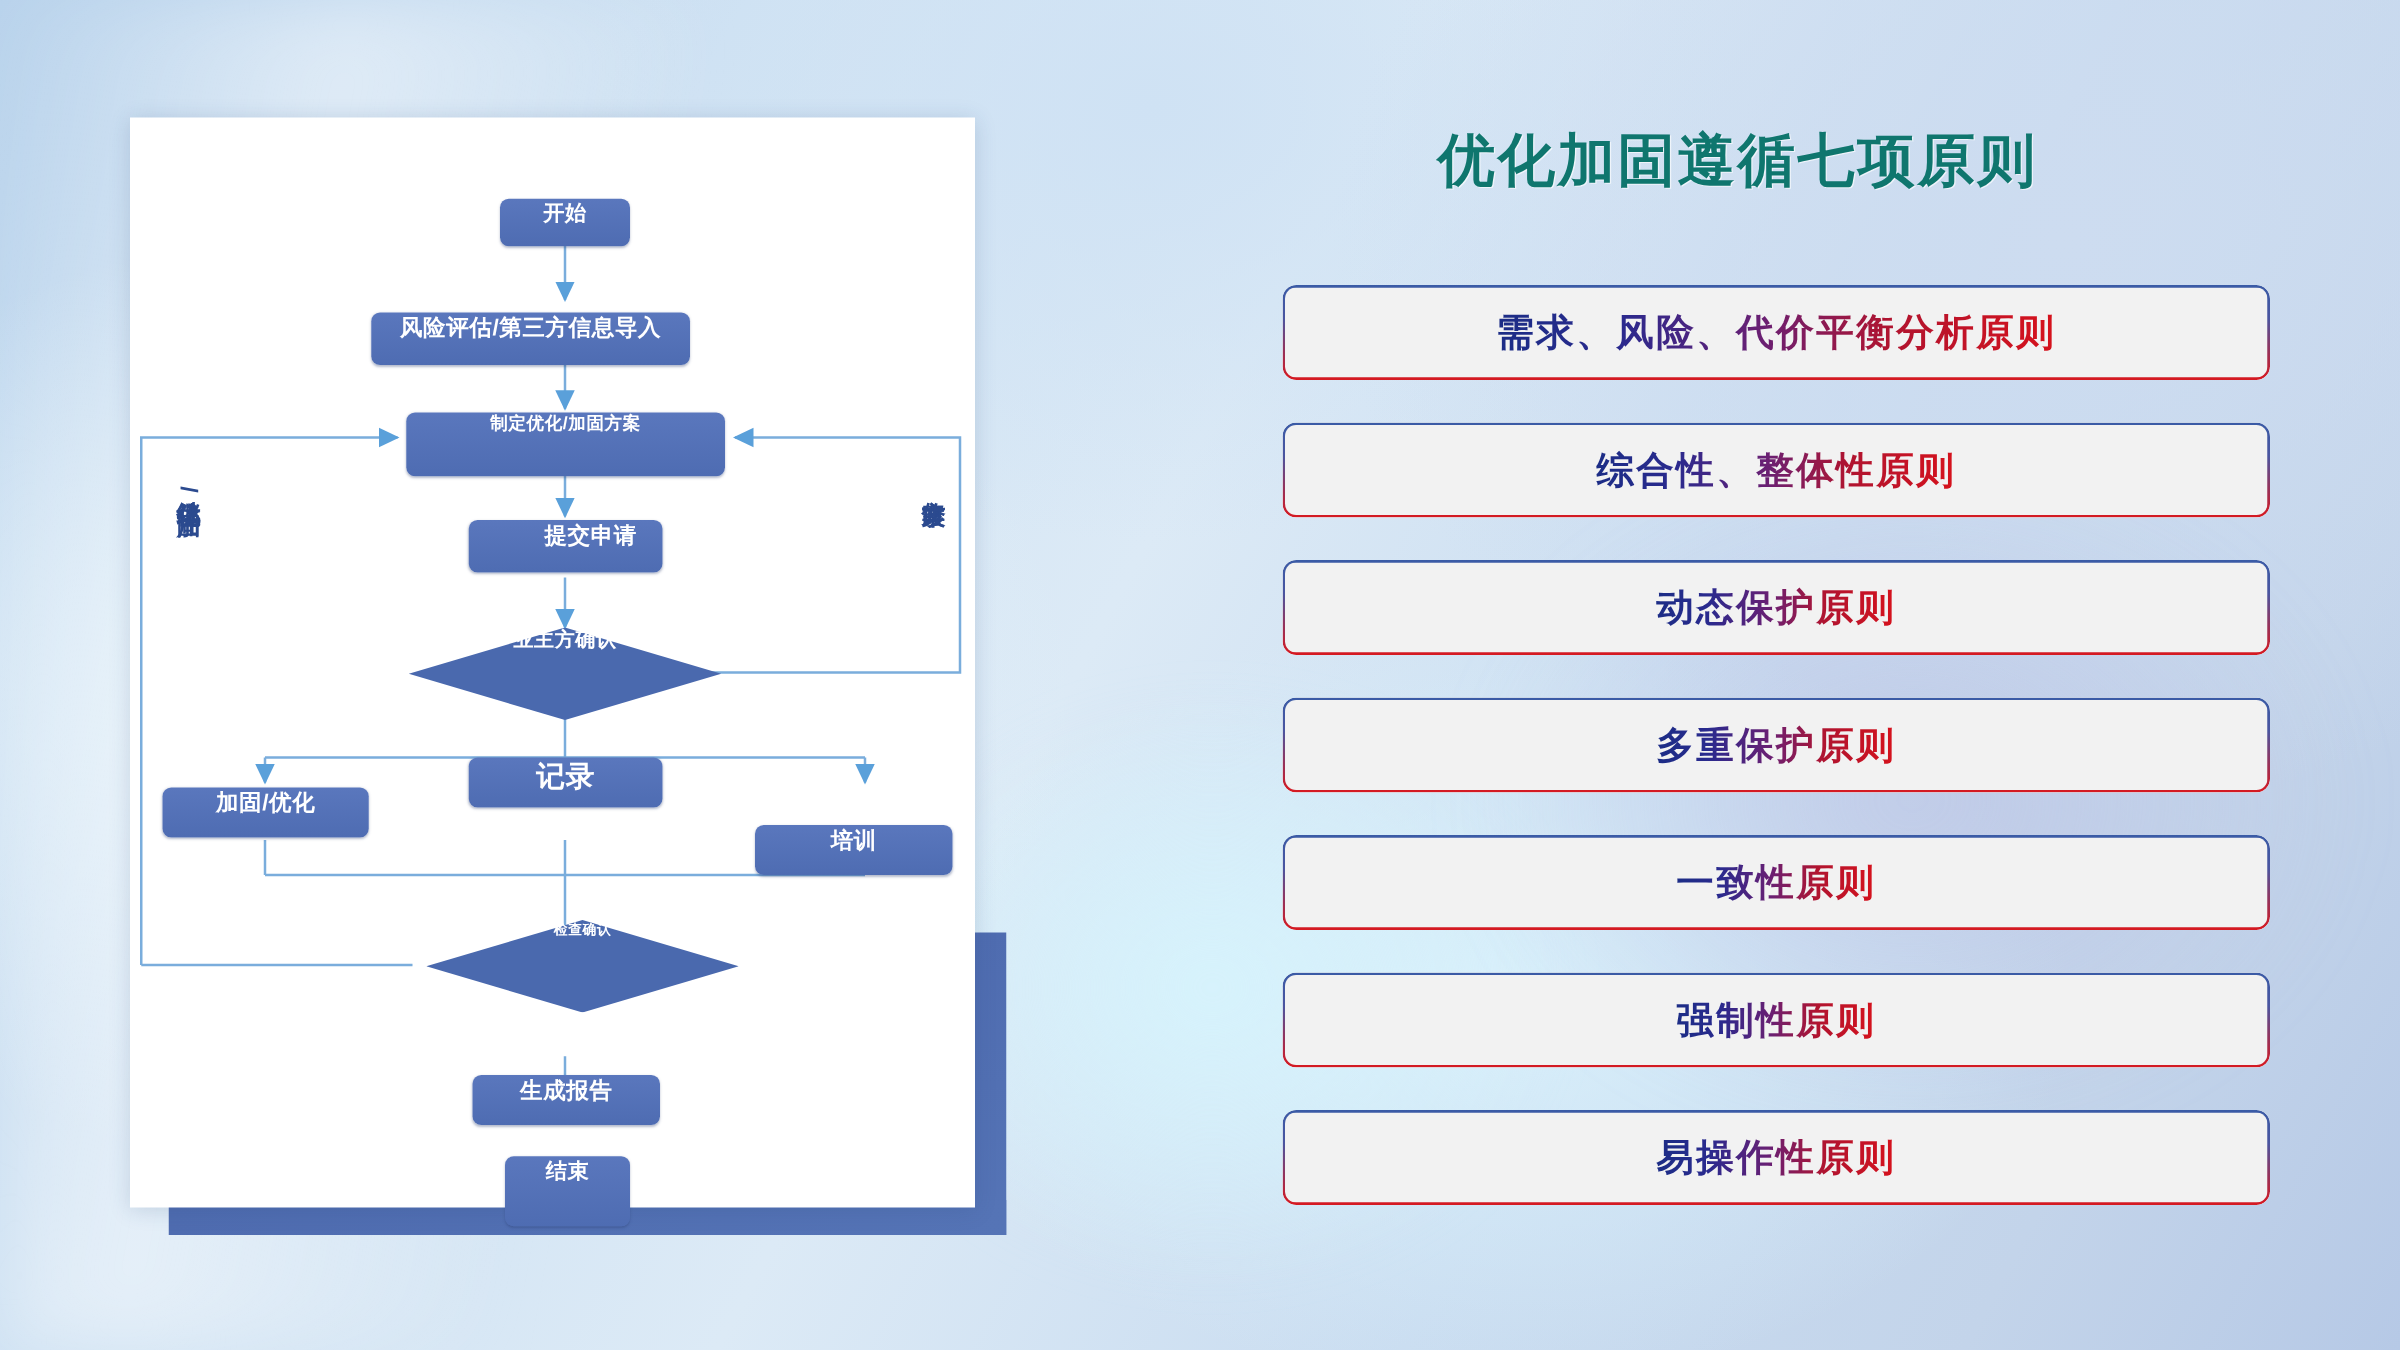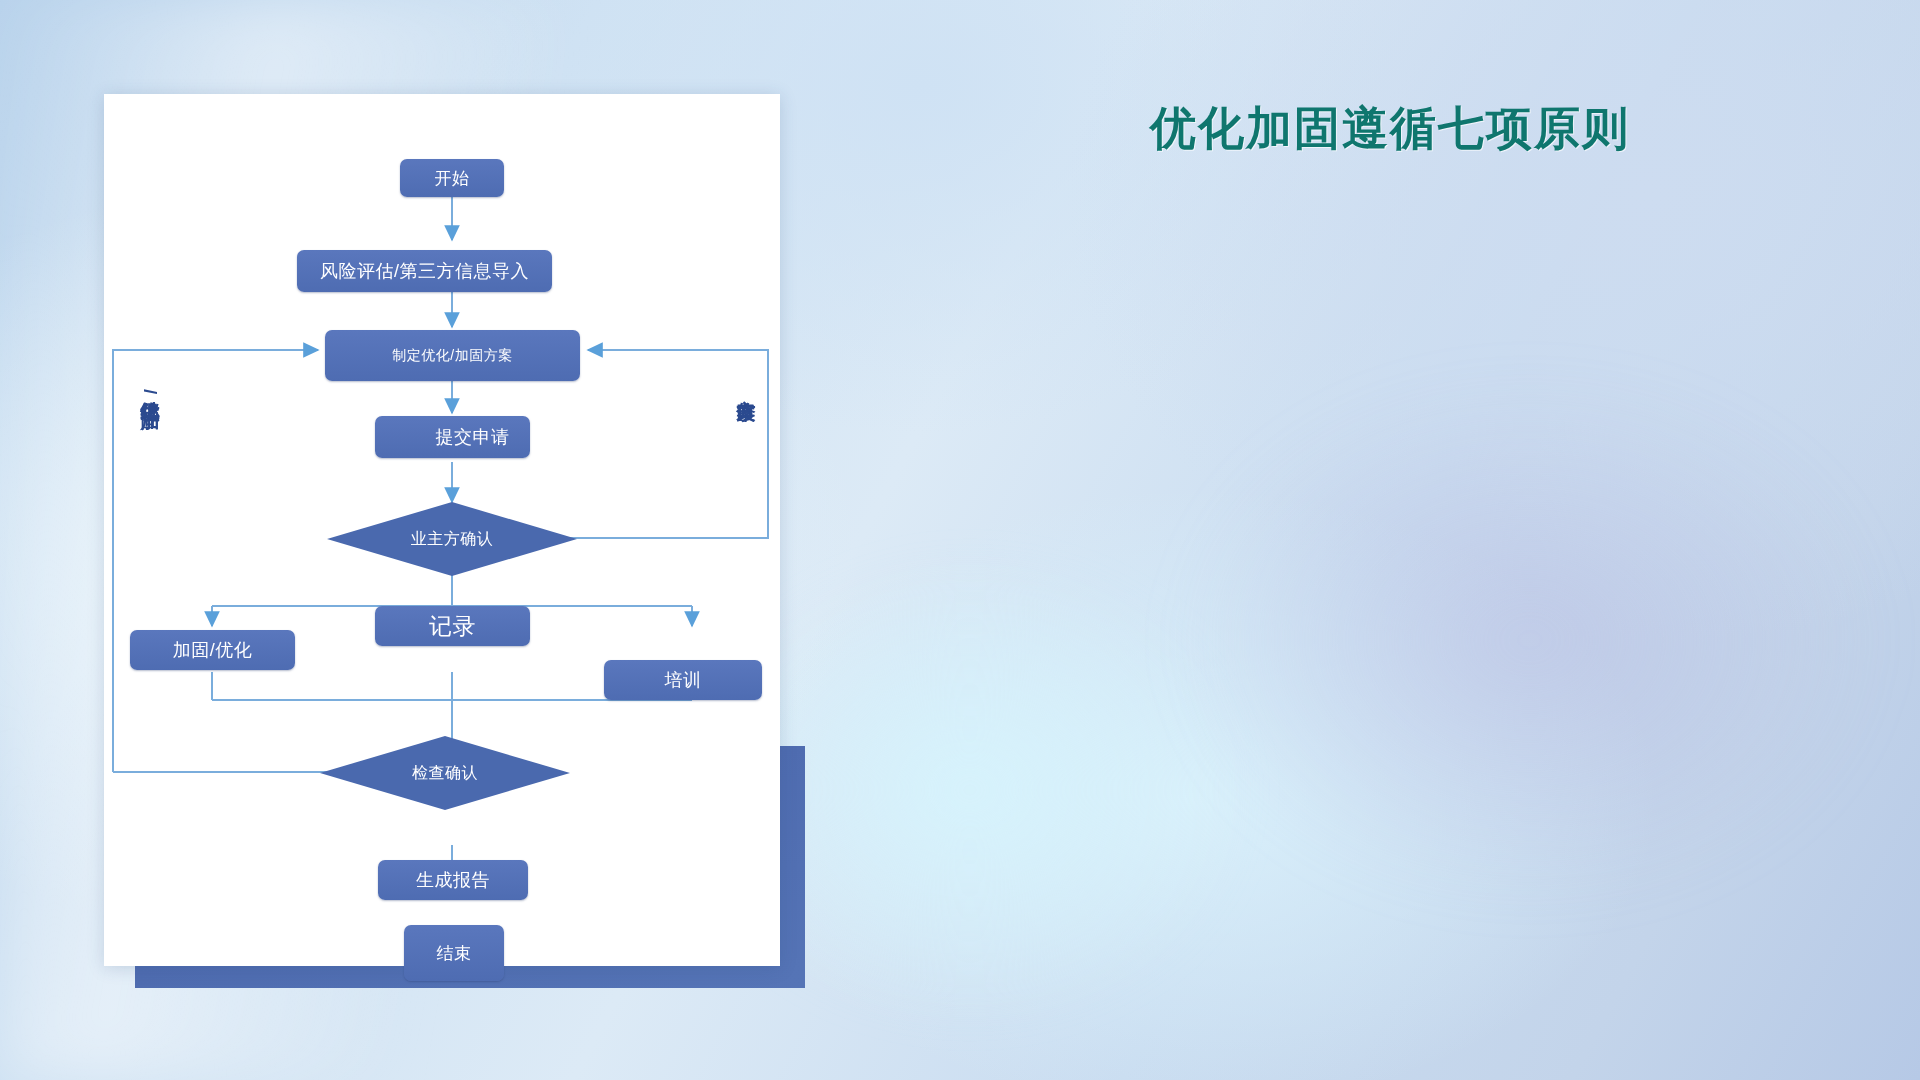--- a/index.html
+++ b/index.html
@@ -48,22 +48,22 @@
     background:linear-gradient(90deg,#4f6cb0,#5574b6);
   }
   .card{
     position:absolute; left:104px; top:94px; width:676px; height:872px;
     background:#ffffff;
     box-shadow:0 2px 16px rgba(40,70,120,.18);
   }
   #flow-svg{ position:absolute; left:0; top:0; width:860px; height:1080px; }
 
   .node{
-    position:absolute; display:flex; align-items:center; justify-content:center;
-    color:#ffffff; font-weight:normal; white-space:nowrap; letter-spacing:.5px;
+    position:absolute; display:flex; align-items:flex-start; justify-content:center;
+    color:#ffffff; font-weight:bold; white-space:nowrap; letter-spacing:.5px;
   }
   .node.rect{
     background:linear-gradient(180deg,#5a77bd,#4e6cb2);
     border-radius:7px;
     box-shadow:0 1px 2px rgba(40,60,110,.35);
   }
   .node.diamond{
     background:transparent; box-shadow:none;
   }
   .node.diamond .dlabel{ position:relative; z-index:2; }
@@ -200,21 +200,21 @@
   </div>
 
   <div class="node rect" style="left:375px; top:606px; width:155px; height:40px; font-size:23px;">
     <span>记录</span>
   </div>
 
   <div class="node rect" style="left:604px; top:660px; width:158px; height:40px; font-size:18px;">
     <span>培训</span>
   </div>
 
-  <div class="node diamond" style="left:320px; top:736px; width:250px; height:74px; font-size:16px;">
+  <div class="node diamond" style="left:341px; top:736px; width:250px; height:74px; font-size:11px;">
     <div class="dshape"></div>
     <span class="dlabel">检查确认</span>
   </div>
 
   <div class="node rect" style="left:378px; top:860px; width:150px; height:40px; font-size:18px;">
     <span>生成报告</span>
   </div>
 
   <div class="node rect" style="left:404px; top:925px; width:100px; height:56px; font-size:17px;">
     <span>结束</span>
@@ -222,13 +222,44 @@
 
   <div class="vlabel" style="left:140px; top:385px;">继续优化/加固</div>
 
   <div class="vlabel" style="left:736px; top:385px;">方案修改</div>
 </div>
 
 <div id="right">
 
   <div id="page-title">优化加固遵循七项原则</div>
 
+  <div id="principle-list">
+
+    <div class="principle">
+      <span class="ptext">需求、风险、代价平衡分析原则</span>
+    </div>
+
+    <div class="principle">
+      <span class="ptext">综合性、整体性原则</span>
+    </div>
+
+    <div class="principle">
+      <span class="ptext">动态保护原则</span>
+    </div>
+
+    <div class="principle">
+      <span class="ptext">多重保护原则</span>
+    </div>
+
+    <div class="principle">
+      <span class="ptext">一致性原则</span>
+    </div>
+
+    <div class="principle">
+      <span class="ptext">强制性原则</span>
+    </div>
+
+    <div class="principle">
+      <span class="ptext">易操作性原则</span>
+    </div>
+
+  </div>
 </div>
 
 </body></html>

